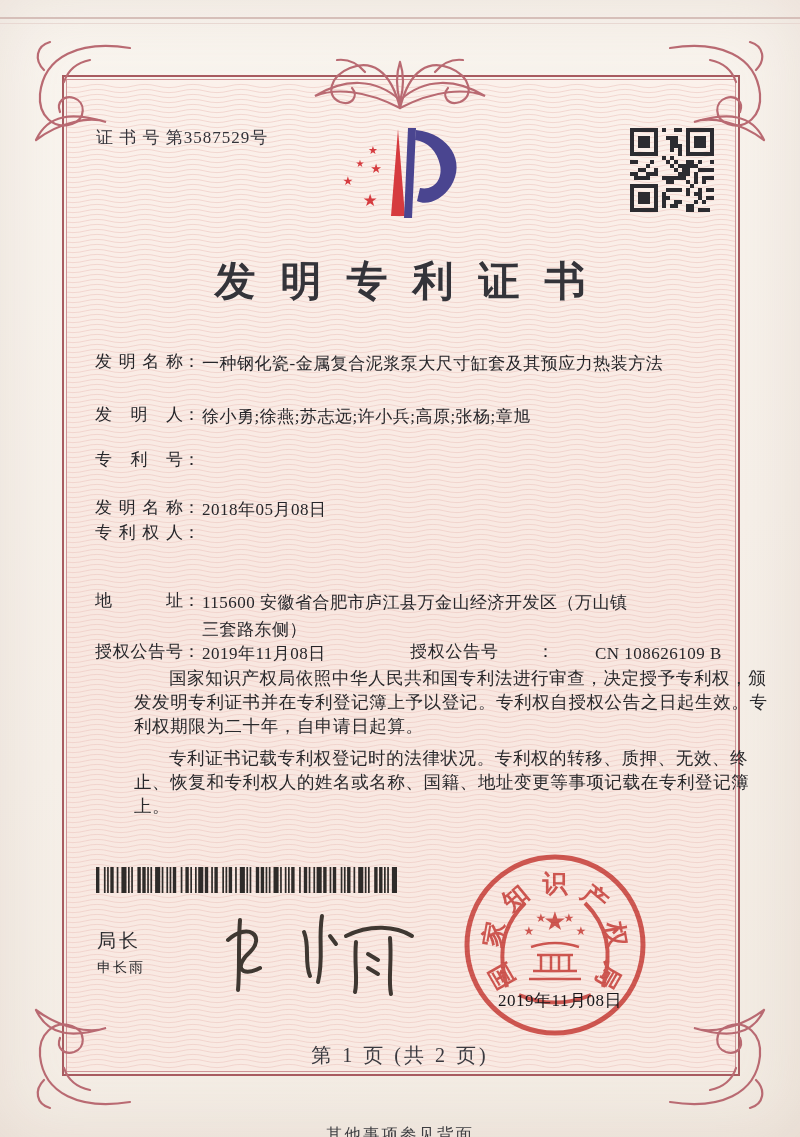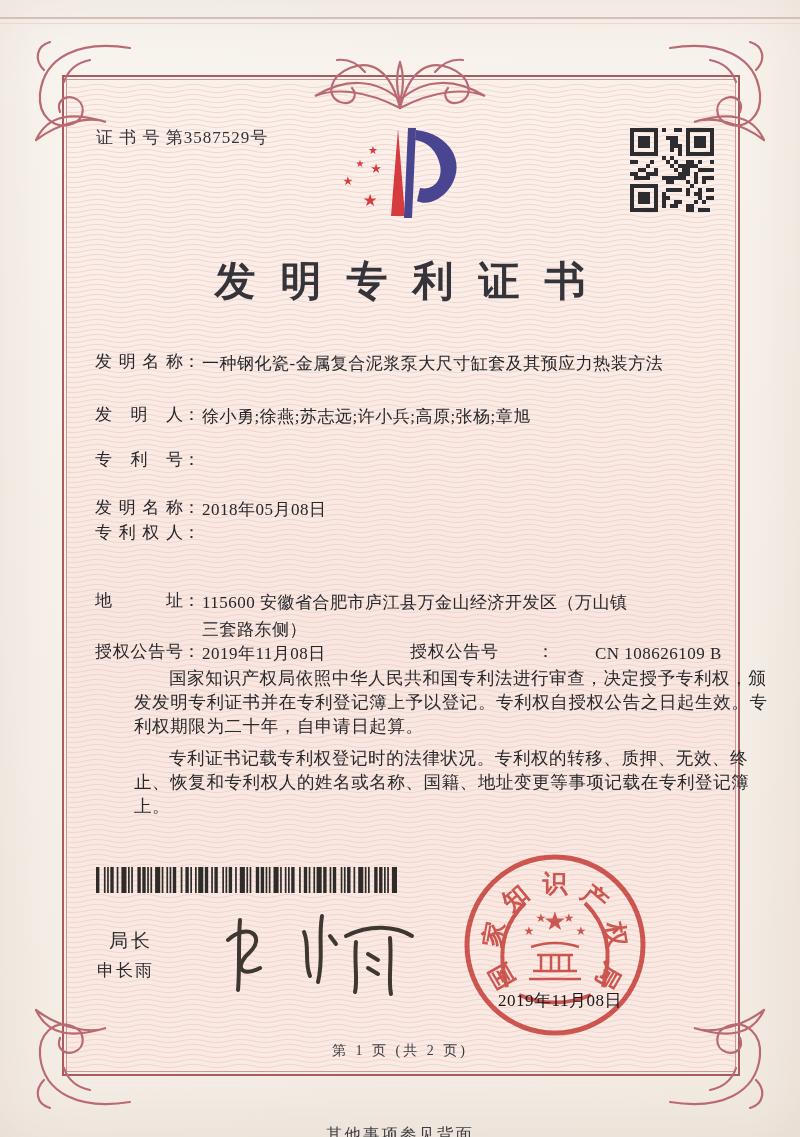--- a/index.html
+++ b/index.html
@@ -27,38 +27,38 @@
   .flabel{display:inline-block;width:88px;flex:none;text-align:justify;text-align-last:justify;}
   .colon{flex:none;margin-right:2px;}
   .fvalue{letter-spacing:.5px;line-height:27px;}
   .w-addr{max-width:437px;}
   .pair2{margin-left:84px;display:flex;gap:39px;}
   .body-text{position:absolute;left:94px;top:666px;width:640px;margin-left:40px;}
   .body-text p{margin:0 0 0 0;text-indent:2em;font-size:17.5px;line-height:24px;letter-spacing:.6px;}
   .body-text p + p{margin-top:8px;}
   .barcode{position:absolute;left:96px;top:867px;width:312px;height:26px;}
   #barcode rect{fill:#2e2b29;}
-  .director-title{position:absolute;left:109px;top:928px;font-size:19px;letter-spacing:3px;color:#2b2b2e;}
-  .director-name{position:absolute;left:97px;top:959px;font-size:17px;letter-spacing:2px;color:#2b2b2e;}
+  .director-title{position:absolute;left:97px;top:928px;font-size:19px;letter-spacing:3px;color:#2b2b2e;}
+  .director-name{position:absolute;left:97px;top:959px;font-size:14px;letter-spacing:2px;color:#2b2b2e;}
   .sign{position:absolute;left:218px;top:906px;width:205px;height:92px;}
   .sig{fill:none;stroke:#3f3832;stroke-width:4;stroke-linecap:round;stroke-linejoin:round;}
   .seal{position:absolute;left:455px;top:845px;width:200px;height:200px;
         mix-blend-mode:multiply;opacity:.9;}
   .seal path,.seal circle{stroke:#ce4d49;fill:none;}
   .seal text{fill:#ce4d49;}
   #sealtxt text{font-size:25px;font-weight:bold;text-anchor:middle;dominant-baseline:central;
         font-family:"Liberation Serif",serif;}
   .emb{stroke-width:2.5;}
   .embthick{stroke-width:4;}
   .star-big{font-size:26px;text-anchor:middle;dominant-baseline:central;}
   .star-sm{font-size:12px;text-anchor:middle;dominant-baseline:central;}
   .seal-date{position:absolute;left:480px;top:989px;width:160px;text-align:center;
         font-size:17px;color:#17171a;letter-spacing:.5px;}
   .pageinfo{position:absolute;left:0;top:1042px;width:100%;text-align:center;
-        font-size:14px;letter-spacing:3px;color:#3a3a40;}
+        font-size:20px;letter-spacing:3px;color:#3a3a40;}
   .backnote{position:absolute;left:0;top:1088px;width:100%;text-align:center;
         font-size:16.5px;letter-spacing:2px;color:#3c3c40;margin-top:36px;}
 </style>
 </head>
 <body>
 
 <div class="page">
 
   <div class="topline"></div>
 

